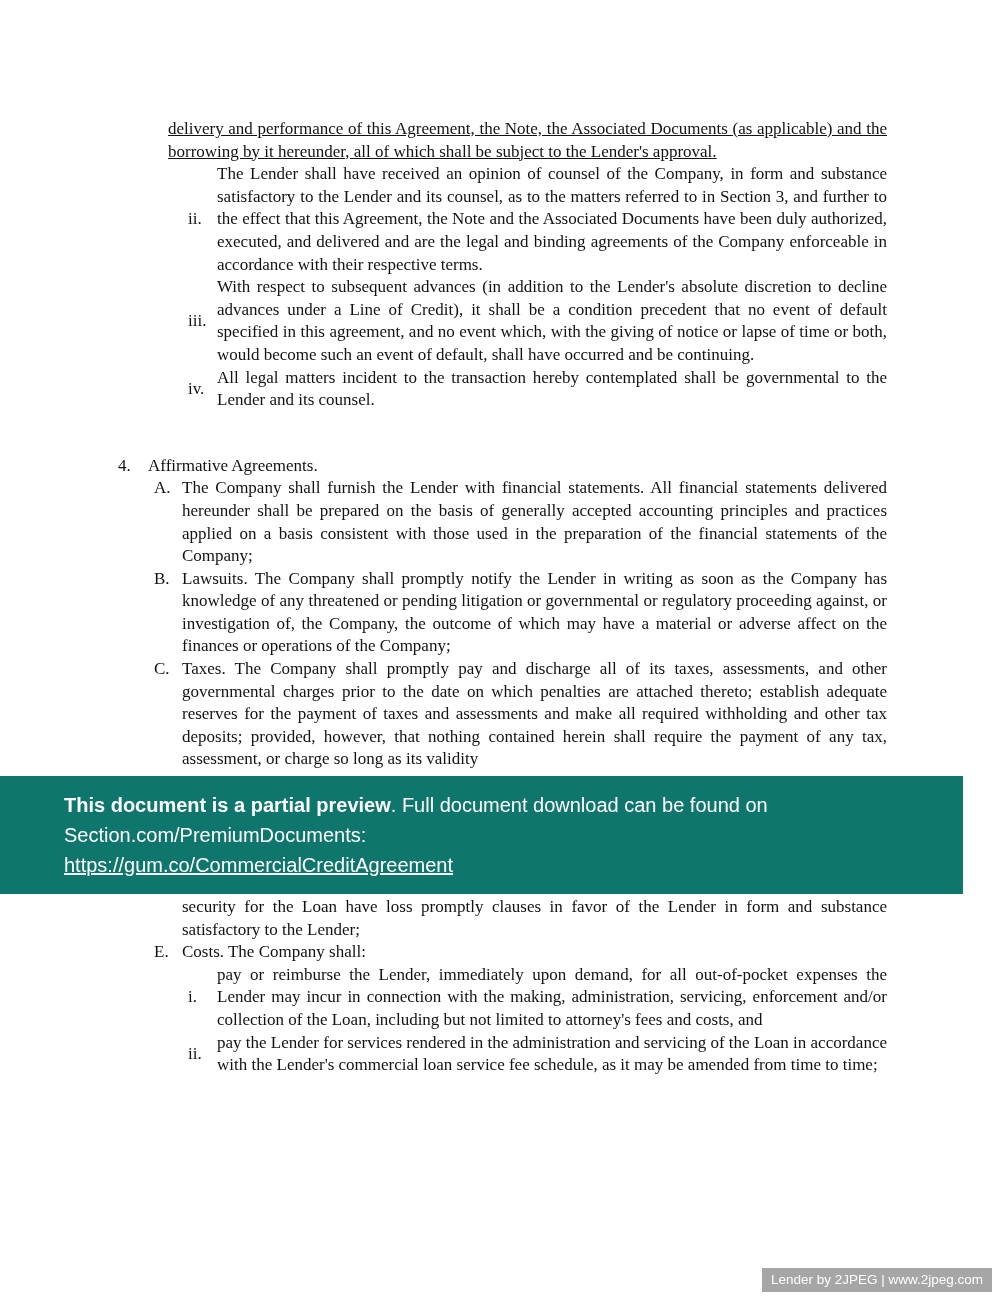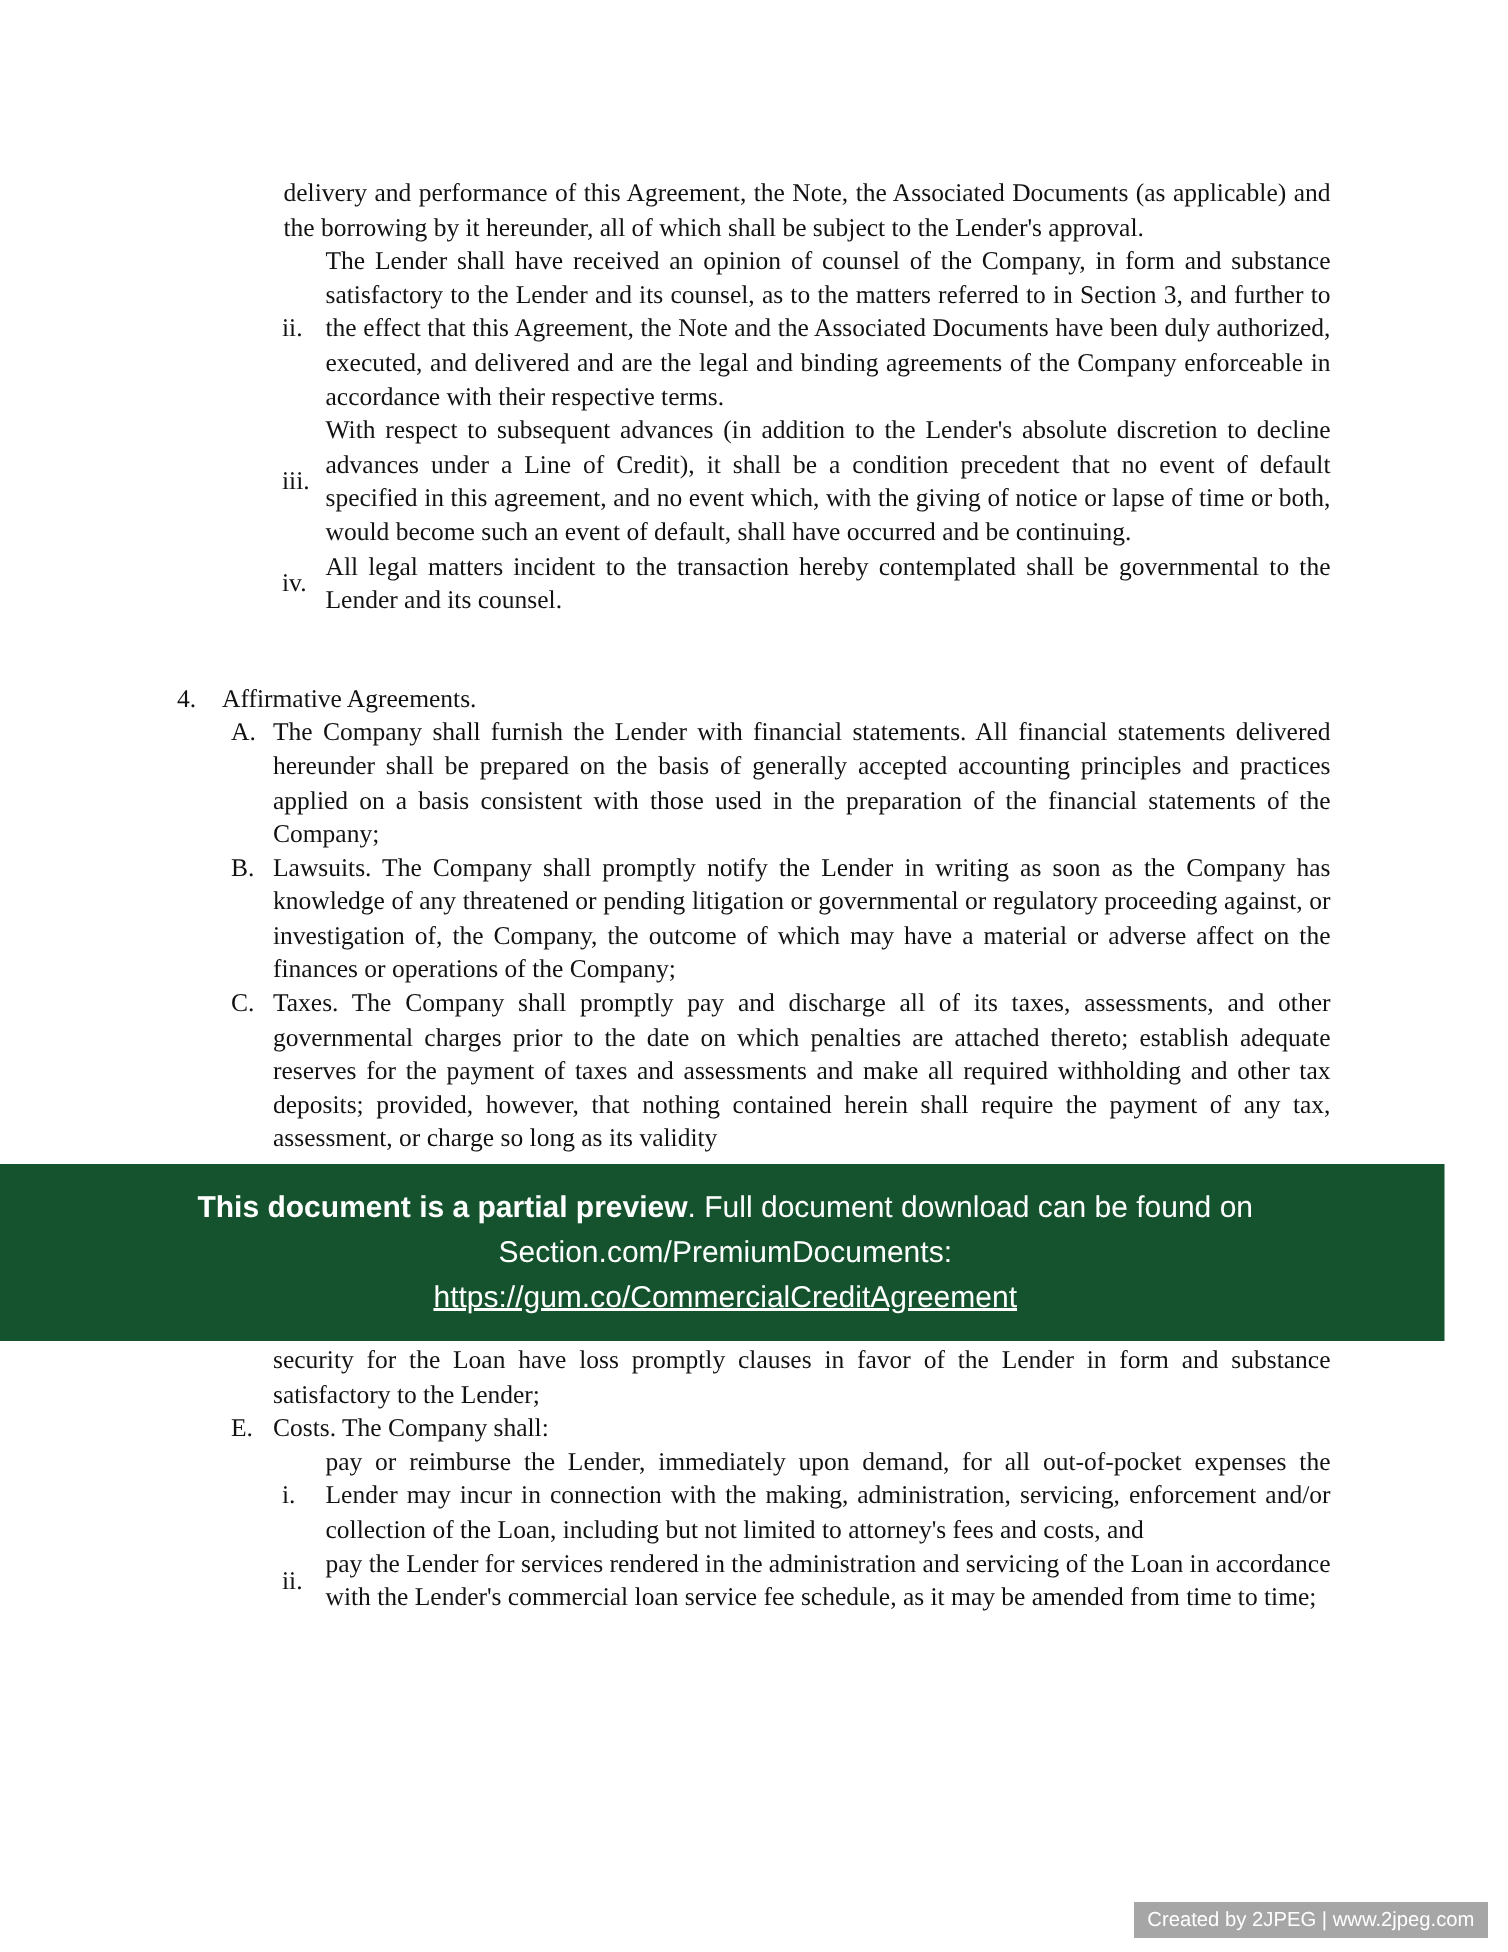--- a/index.html
+++ b/index.html
@@ -7,33 +7,33 @@
   .page {
     width:1005px; height:1301px; position:relative; overflow:hidden;
     background:#ffffff; color:#121212;
     font-family:"Liberation Serif", serif;
     font-size:17px; line-height:22.6px;
   }
   .content { padding:118px 118px 0 118px; }
   .para { text-align:justify; }
   .row { display:flex; }
   .row .text { flex:1; text-align:justify; }
-  .indent-intro { margin-left:71px; }
+  .indent-intro { margin-left:50px;text-decoration:underline; }
   .indent-roman { margin-left:70px;align-items:center; }
   .indent-roman .marker { flex:0 0 29px; }
   .indent-letter { margin-left:36px; }
   .indent-letter .marker { flex:0 0 28px; }
   .section-row { display:flex; margin-top:43px; }
   .section-row .marker { flex:0 0 30px; }
   .cont-para { margin-left:64px; margin-top:2px; }
   .banner {
     margin:5px -76px 0 -118px;
     padding:14px 60px 14px 64px;
-    background:#14532d; color:#ffffff;
-    text-align:center;
+    background:#0f766e; color:#ffffff;
+    text-align:left;
     font-family:"Liberation Sans", sans-serif;
     font-size:20px; line-height:30px;
   }
   .banner .bold { font-weight:bold; }
   .banner-link {
     color:#ffffff; text-decoration:underline; cursor:pointer;
     display:inline-block;
   }
   .watermark {
     position:absolute; right:13px; bottom:9px;
@@ -106,14 +106,14 @@
       <span class="text">pay or reimburse the Lender, immediately upon demand, for all out-of-pocket expenses the Lender may incur in connection with the making, administration, servicing, enforcement and/or collection of the Loan, including but not limited to attorney's fees and costs, and</span>
     </div>
 
     <div class="row indent-roman">
       <span class="marker">ii.</span>
       <span class="text">pay the Lender for services rendered in the administration and servicing of the Loan in accordance with the Lender's commercial loan service fee schedule, as it may be amended from time to time;</span>
     </div>
 
   </div>
 
-  <div class="watermark">Created by 2JPEG | www.2jpeg.com</div>
+  <div class="watermark">Lender by 2JPEG | www.2jpeg.com</div>
 </div>
 
 </body></html>

